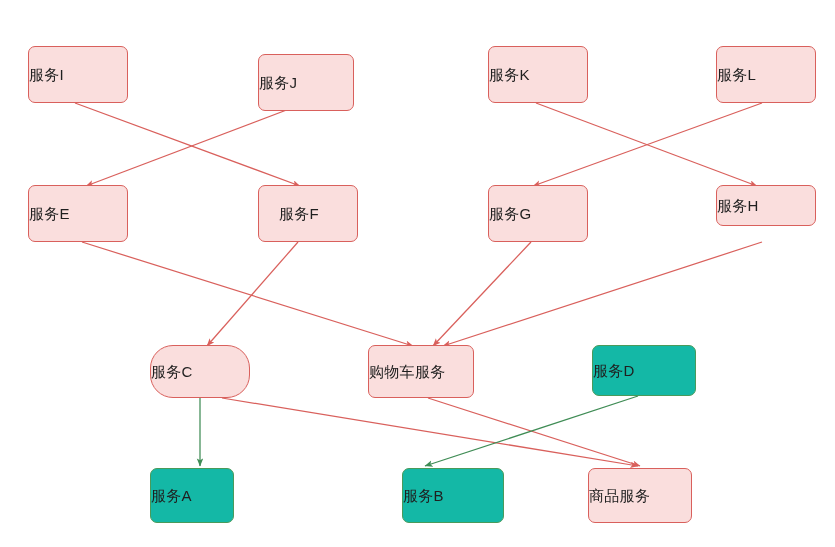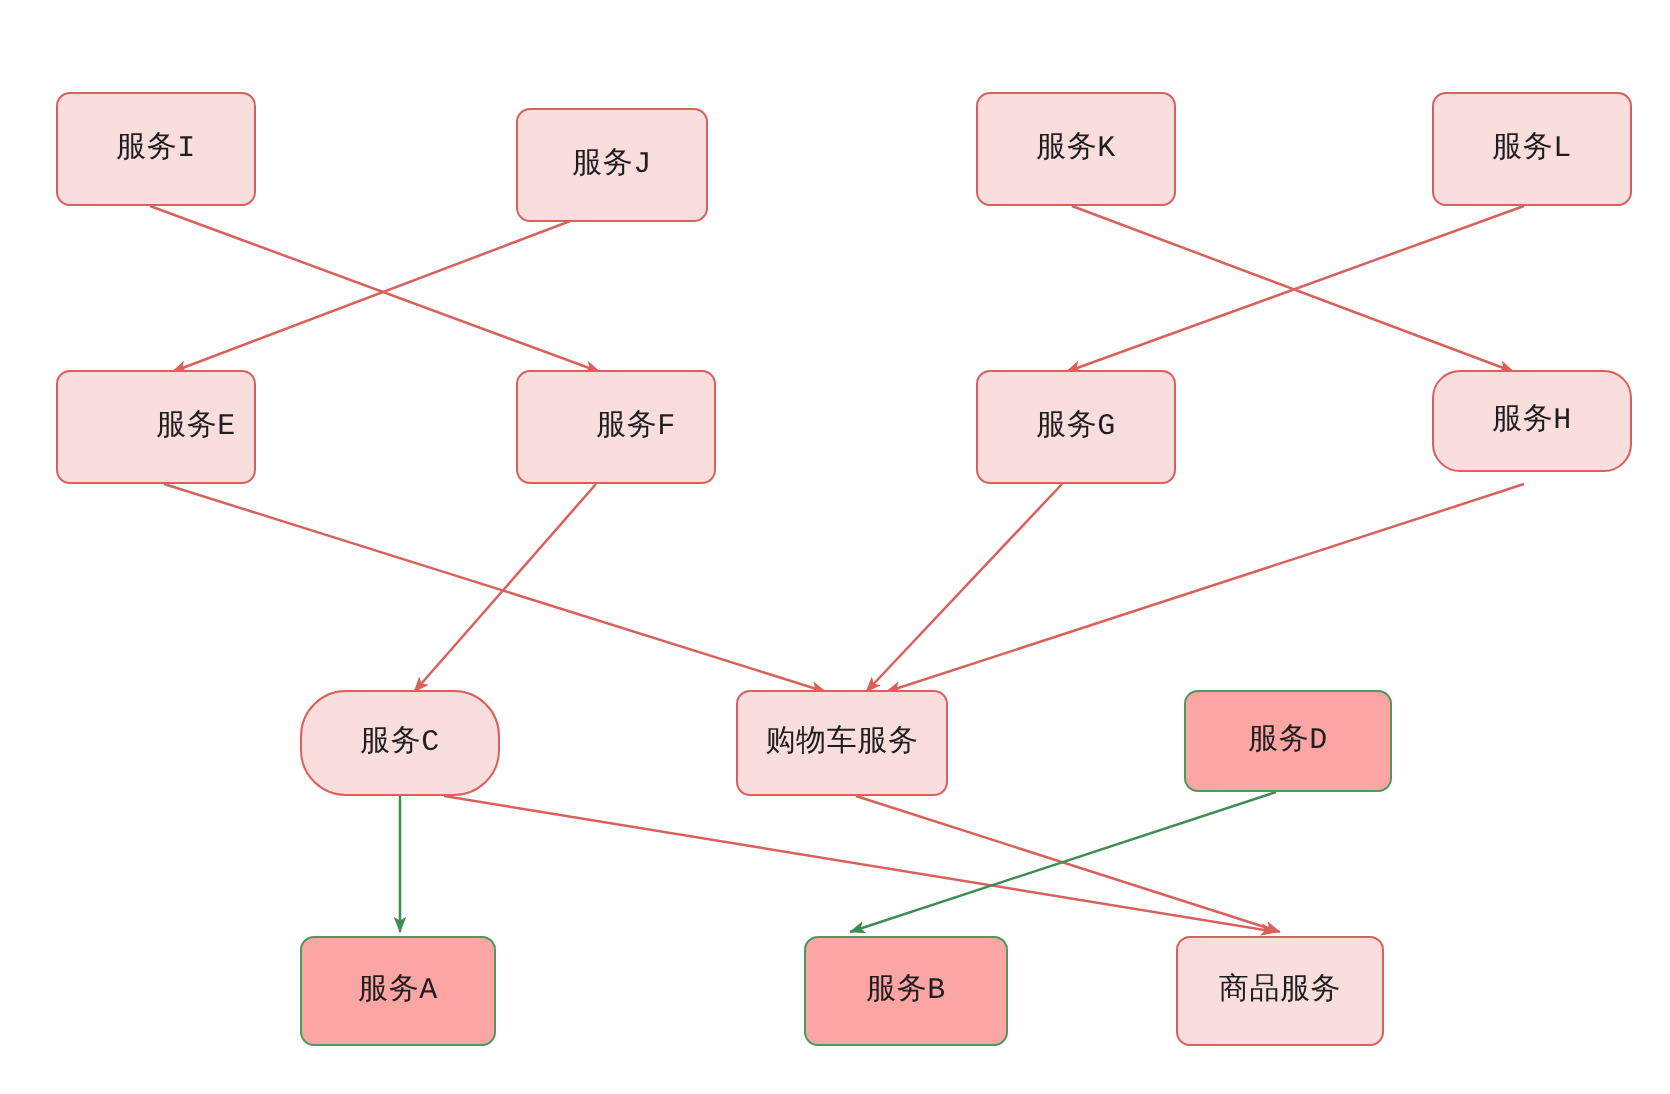--- a/index.html
+++ b/index.html
@@ -18,37 +18,35 @@
   #edge-layer{
     position:absolute;left:0;top:0;
     width:835px;height:547px;
     pointer-events:none;
   }
   .node{
     position:absolute;
     box-sizing:border-box;
     display:flex;
     align-items:center;
-    justify-content:center;
     border-radius:7px;
     border-width:1.7px;
     border-style:solid;
     font-size:15px;
     letter-spacing:0.3px;
     color:#1f1f1f;
     white-space:nowrap;
     cursor:pointer;
-    font-family:Liberation Mono, monospace;
   }
   .node.red{
     background:#fadedd;
     border-color:#d9605c;
   }
   .node.green{
-    background:#fca5a5;
+    background:#14b8a6;
     border-color:#4a9a5a;
   }
   .node-label{
     pointer-events:none;
     line-height:1;
   }
 </style>
 </head>
 <body>
 
@@ -83,42 +81,42 @@
       </div>
       <div class="node red" style="left: 258px; top: 54px; width: 96px; height: 57px;">
         <span class="node-label">服务J</span>
       </div>
       <div class="node red" style="left: 488px; top: 46px; width: 100px; height: 57px;">
         <span class="node-label">服务K</span>
       </div>
       <div class="node red" style="left: 716px; top: 46px; width: 100px; height: 57px;">
         <span class="node-label">服务L</span>
       </div>
-      <div class="node red" style="left: 28px; top: 185px; width: 100px; height: 57px; padding-left: 40px;">
+      <div class="node red" style="left: 28px; top: 185px; width: 100px; height: 57px;">
         <span class="node-label">服务E</span>
       </div>
       <div class="node red" style="left: 258px; top: 185px; width: 100px; height: 57px; padding-left: 20px;">
         <span class="node-label">服务F</span>
       </div>
       <div class="node red" style="left: 488px; top: 185px; width: 100px; height: 57px;">
         <span class="node-label">服务G</span>
       </div>
-      <div class="node red" style="left: 716px; top: 185px; width: 100px; height: 51px; border-radius: 14px;">
+      <div class="node red" style="left: 716px; top: 185px; width: 100px; height: 41px;">
         <span class="node-label">服务H</span>
       </div>
       <div class="node red" style="left: 150px; top: 345px; width: 100px; height: 53px; border-radius: 23px;">
         <span class="node-label">服务C</span>
       </div>
       <div class="node red" style="left: 368px; top: 345px; width: 106px; height: 53px;">
         <span class="node-label">购物车服务</span>
       </div>
       <div class="node green" style="left: 592px; top: 345px; width: 104px; height: 51px;">
         <span class="node-label">服务D</span>
       </div>
-      <div class="node green" style="left: 150px; top: 468px; width: 98px; height: 55px;">
+      <div class="node green" style="left: 150px; top: 468px; width: 84px; height: 55px;">
         <span class="node-label">服务A</span>
       </div>
       <div class="node green" style="left: 370px; top: 468px; width: 102px; height: 55px; margin-left: 32px;">
         <span class="node-label">服务B</span>
       </div>
       <div class="node red" style="left: 588px; top: 468px; width: 104px; height: 55px;">
         <span class="node-label">商品服务</span>
       </div>
     </div>
 </div>

